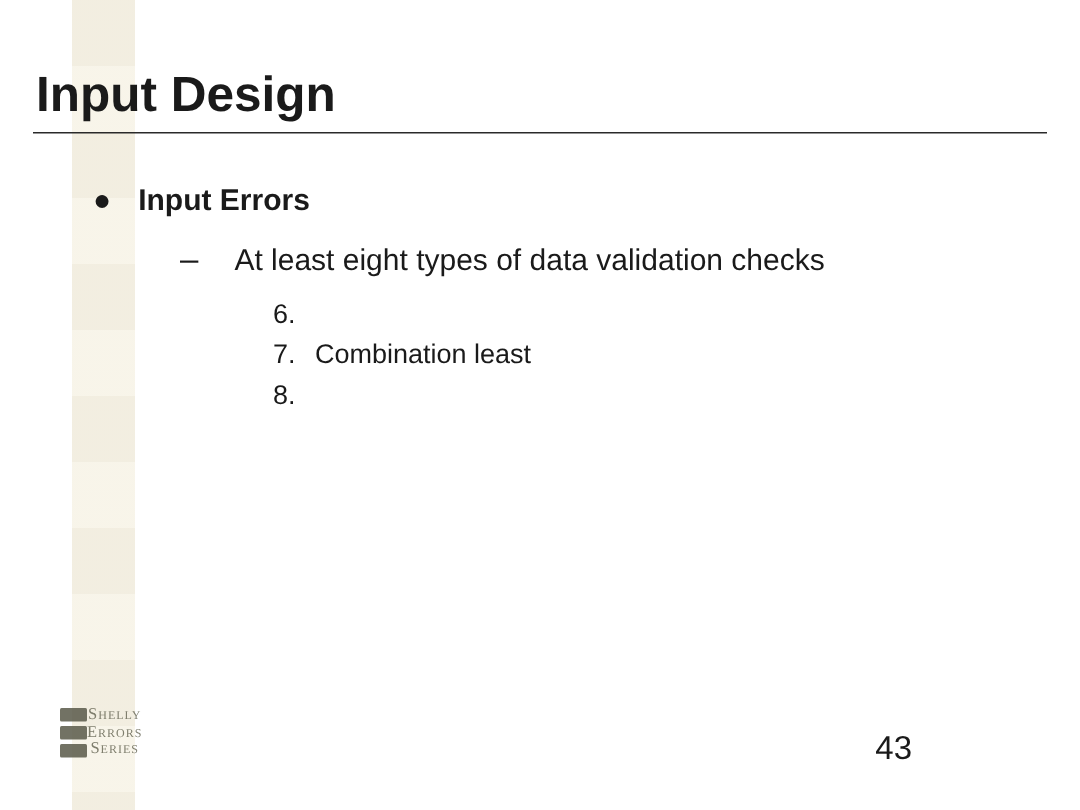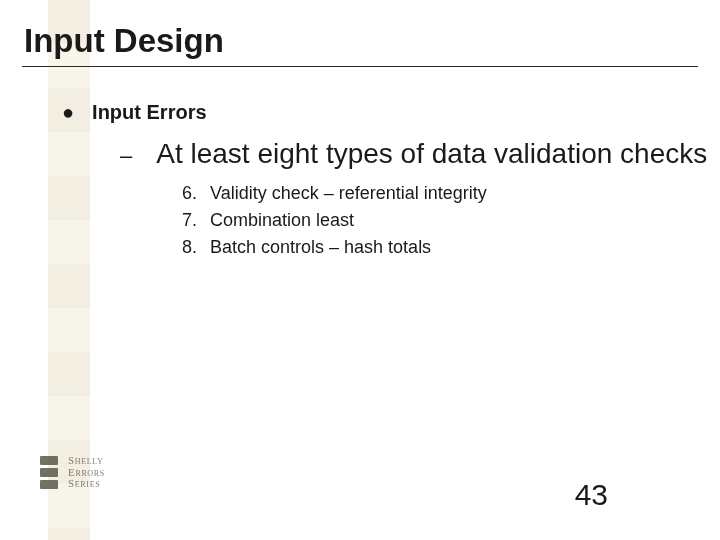--- a/index.html
+++ b/index.html
@@ -25,20 +25,21 @@
       #e8e0c8 44px,
       #f2ecd8 44px,
       #f2ecd8 88px
     );
     opacity: 0.55;
     z-index: 0;
   }
   .content {
     position: relative;
     z-index: 1;
+    margin-top: 22px;
   }
   .title {
     font-size: 33px;
     font-weight: bold;
     padding: 22px 0 6px 24px;
   }
   .rule {
     border: none;
     border-top: 1.5px solid #2a2a2a;
     margin: 0 22px 0 22px;
@@ -60,44 +61,44 @@
   .sub-row {
     display: flex;
     align-items: baseline;
     padding: 14px 0 0 120px;
   }
   .dash {
     font-size: 22px;
     margin-right: 24px;
   }
   .sub-text {
-    font-size: 28px;
+    font-size: 20px;
   }
   .num-list {
     padding: 10px 0 0 182px;
   }
   .num-row {
     display: flex;
     align-items: baseline;
     font-size: 18px;
     padding: 3px 0;
   }
   .num {
     width: 28px;
     flex: 0 0 28px;
   }
   .logo {
     position: absolute;
     left: 40px;
-    bottom: 50px;
+    bottom: 34px;
     display: flex;
     align-items: center;
-    gap: 10px;
     z-index: 1;
     opacity: 0.85;
+    text-align: center;
   }
   .logo-bars {
     display: flex;
     flex-direction: column;
     gap: 3px;
   }
   .logo-bars span {
     display: block;
     width: 18px;
     height: 9px;
@@ -111,21 +112,21 @@
     font-variant: small-caps;
     font-size: 11px;
     line-height: 1.05;
     letter-spacing: 0.06em;
     color: #6a6a58;
   }
   .page-num {
     position: absolute;
     right: 112px;
     bottom: 28px;
-    font-size: 30px;
+    font-size: 22px;
     z-index: 1;
   }
 </style>
 </head>
 <body>
 
 <div class="bg-stripe"></div>
 
 <div class="content">
 
@@ -138,29 +139,27 @@
   </div>
 
   <div class="sub-row">
     <span class="dash">–</span>
     <span class="sub-text">At least eight types of data validation checks</span>
   </div>
 
   <div class="num-list">
     <div class="num-row">
       <span class="num">6.</span>
-      <span>Validity check – referential integrity</span>
     </div>
     <div class="num-row">
       <span class="num">7.</span>
       <span>Combination least</span>
     </div>
     <div class="num-row">
       <span class="num">8.</span>
-      <span>Batch controls – hash totals</span>
     </div>
   </div>
 
 </div>
 
 <div class="logo">
   <div class="logo-bars">
     <span></span>
       <span></span>
       <span></span>

